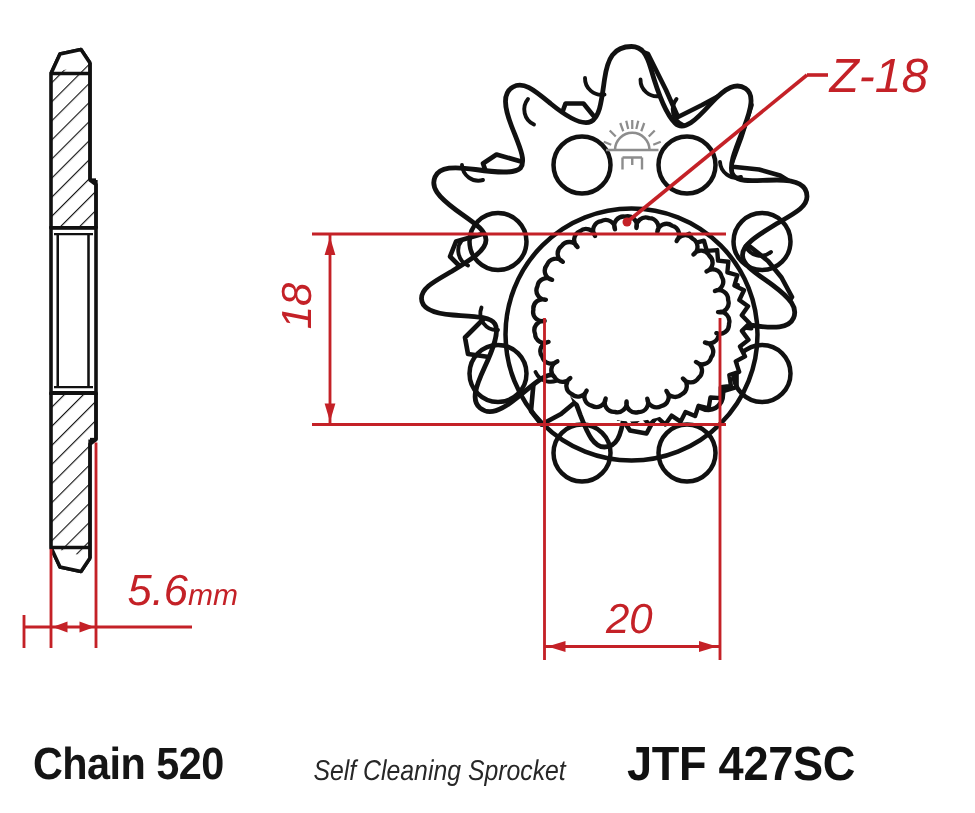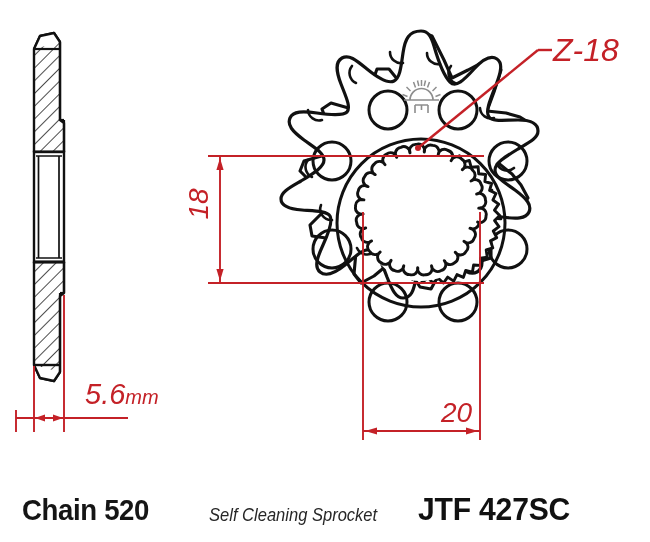--- a/index.html
+++ b/index.html
@@ -35,21 +35,21 @@
 
   .dim{
     font-family:"Liberation Sans",sans-serif;
     font-style:italic;color:#c42127;
   }
   .dim-z18{left:553px;top:32px;font-size:32px;}
   .dim-18{
     left:183px;top:188px;font-size:28px;
     transform:rotate(-90deg);transform-origin:center center;
   }
-  .dim-20{left:404px;top:397px;font-size:28px;margin-left:37px;}
+  .dim-20{left:404px;top:397px;font-size:28px;}
   .dim-71{left:85px;top:378px;font-size:29px;}
   .dim-71 .unit{font-size:20px;}
 </style>
 </head>
 <body>
 
 <div id="stage">
 
 <svg width="650" height="542" viewBox="0 0 650 542">
 

